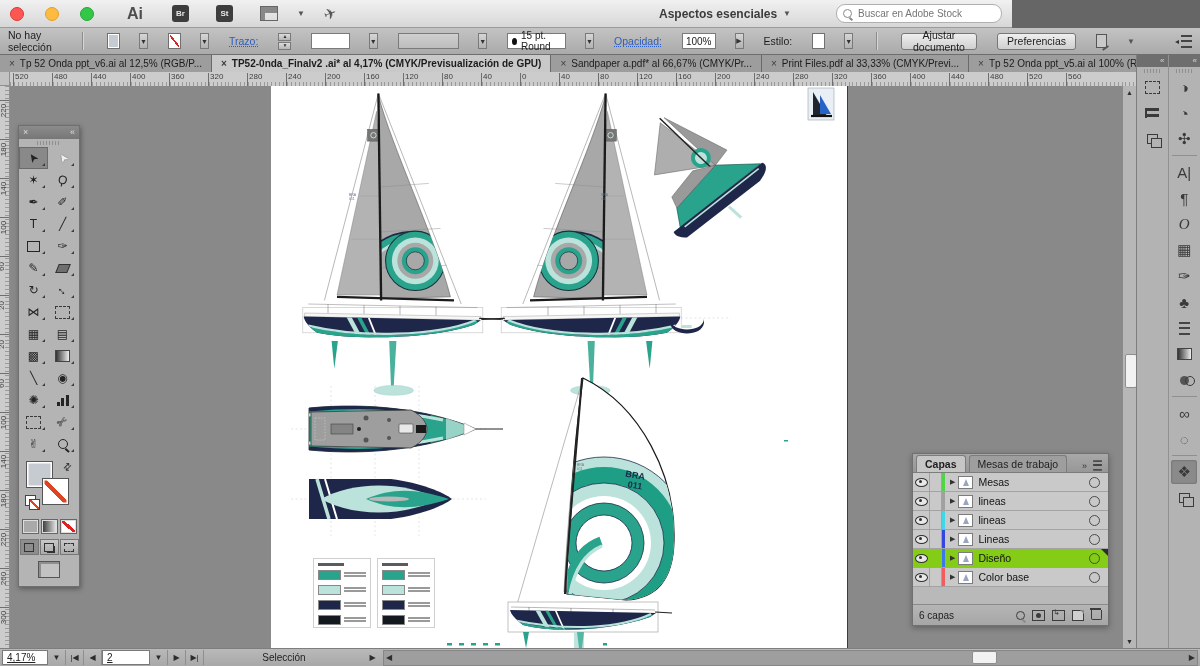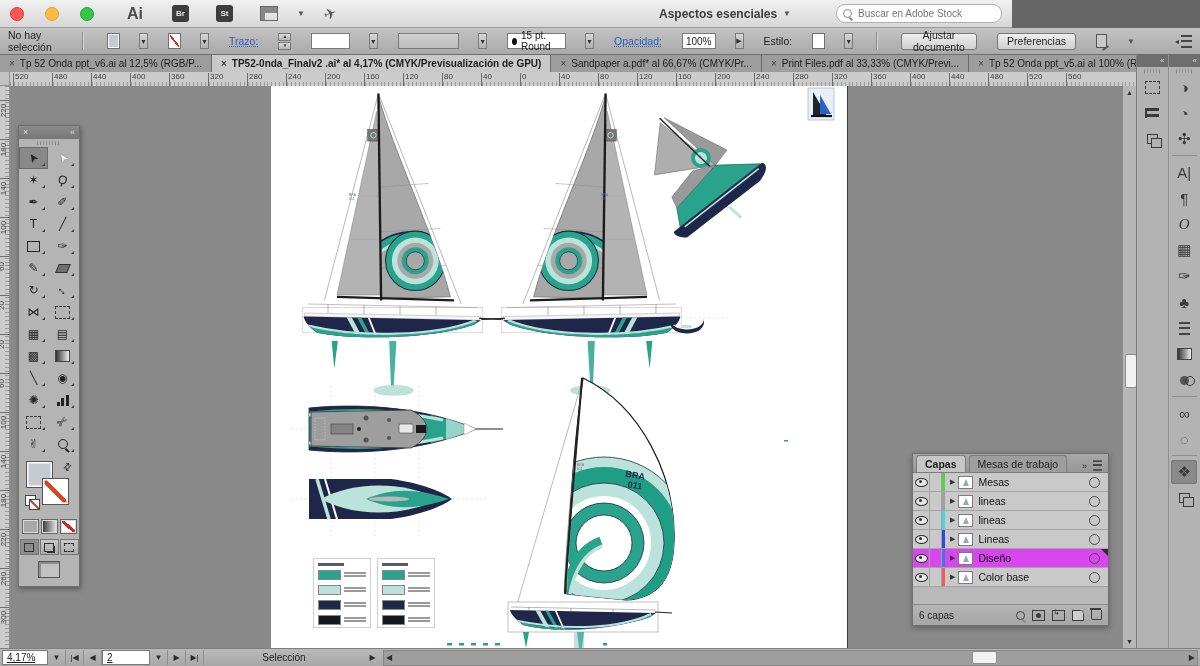--- a/index.html
+++ b/index.html
@@ -159,21 +159,21 @@
   #layers{position:absolute;left:912px;top:453px;width:197px;height:173px;background:#b9b9b9;
     border:1px solid #707070;box-shadow:0 2px 6px rgba(0,0,0,.3);box-sizing:border-box;font-size:10.5px;}
   #layers-tabs{height:18px;background:linear-gradient(#a8a8a8,#979797);display:flex;align-items:flex-end;
     border-bottom:1px solid #7c7c7c;}
   .ltab{padding:2px 8px 2px;font-size:10.5px;color:#1e1e1e;background:#9e9e9e;border:1px solid #7c7c7c;
     border-bottom:none;border-radius:3px 3px 0 0;margin-left:3px;}
   .ltab.active{background:#c6c6c6;font-weight:bold;}
   #layers-tabs .ph{margin-left:auto;display:flex;align-items:center;gap:5px;padding:0 5px;color:#333;font-size:9px;}
   #layer-rows{background:#c9c9c9;}
   .lrow{height:18px;display:flex;align-items:center;border-bottom:1px solid #a3a3a3;position:relative;background:#c9c9c9;}
-  .lrow.sel{background:#d946ef;}
+  .lrow.sel{background:#84cc16;}
   .lrow.sel::after{content:'';position:absolute;right:0;top:0;border-left:7px solid transparent;border-top:7px solid #2c2c2c;}
   .eye-cell{width:16px;display:flex;justify-content:center;border-right:1px solid #a3a3a3;align-self:stretch;align-items:center;}
   .i-eye{width:11px;height:7px;border:1px solid #2e2e2e;border-radius:50%;position:relative;background:#e8e8e8;}
   .i-eye::after{content:'';position:absolute;left:3.2px;top:1.4px;width:3px;height:3px;border-radius:50%;background:#2e2e2e;}
   .lock-cell{width:11px;border-right:1px solid #a3a3a3;align-self:stretch;}
   .lcolor{width:3px;align-self:stretch;}
   .ldisc{font-size:7px;color:#333;padding:0 3px 0 5px;}
   .lthumb{width:15px;height:13px;background:#fff;border:1px solid #7c7c7c;box-sizing:border-box;}
   .lthumb::after{content:'';display:block;margin:2px auto 0;width:0;height:0;
     border-left:3px solid transparent;border-right:3px solid transparent;border-bottom:7px solid #9aa6bd;}

